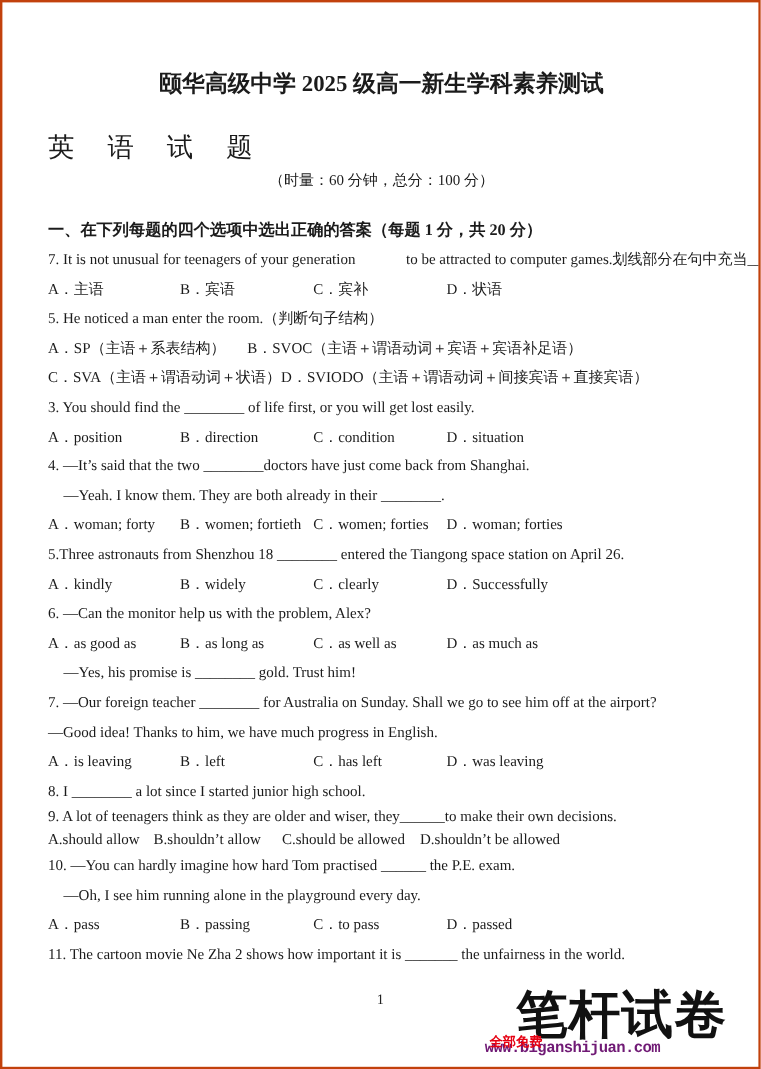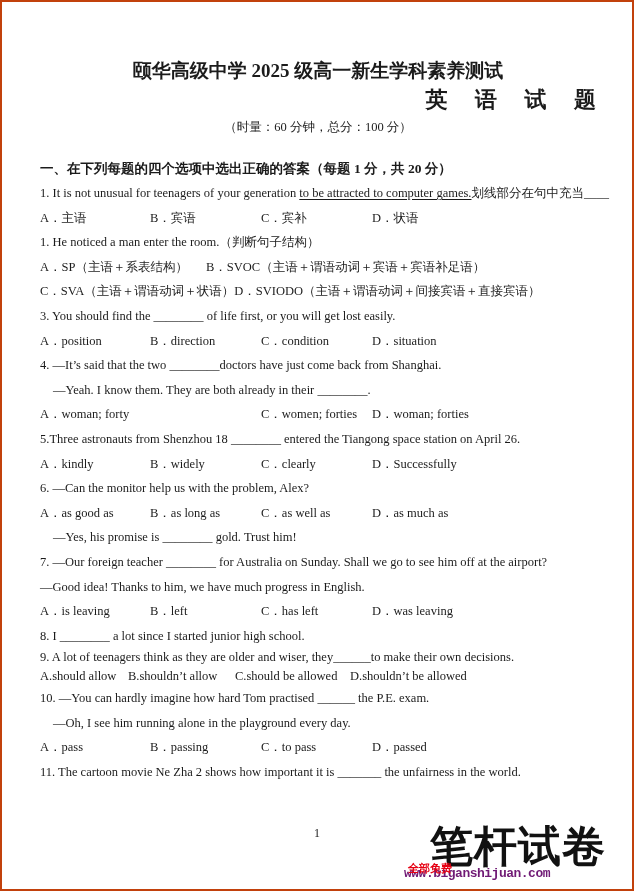--- a/index.html
+++ b/index.html
@@ -9,27 +9,27 @@
     margin:0 auto;
     background:#ffffff;
     border:2px solid #c2410c;
     box-sizing:border-box;
     overflow:hidden;
     font-family:"Liberation Serif","DejaVu Serif",serif;
     color:#1b1b1b;
   }
   .content{padding:0 36px 0 38px;}
   .title{margin-top:56px;text-align:center;font-size:19px;font-weight:bold;line-height:26px;}
-  .subject{margin-top:1px;text-align:right;font-size:22px;font-weight:bold;line-height:30px;word-spacing:22px;}
+  .subject{margin-top:24px;text-align:left;font-size:22px;font-weight:normal;line-height:30px;word-spacing:22px;}
   .info{margin-top:2px;text-align:center;font-size:12.5px;line-height:20px;}
   .sec-heading{margin-top:20px;font-size:13.5px;font-weight:bold;line-height:24px;white-space:nowrap;}
   .ln{height:24.6px;line-height:24.6px;font-size:12.5px;white-space:nowrap;}
   .ln-tight{height:19px;line-height:19px;}
   .indent{text-indent:13px;}
-  .ul{text-decoration:underline;text-underline-offset:2px;}
+  .ul{text-underline-offset:2px;margin-left:39px;}
   .opt-row{position:relative;}
   .opt-row .c{position:absolute;top:0;}
   .c0{left:0;} .c1{left:110px;} .c2{left:221px;} .c3{left:332px;}
   .q9row .c1{left:88px;} .q9row .c2{left:195px;} .q9row .c3{left:310px;}
   .q2ab .c1{left:166px;}
   .q2cd span{display:inline;}
   .pagenum{position:absolute;bottom:48px;left:0;right:0;text-align:center;font-size:12px;color:#222;}
   .watermark{position:absolute;right:16px;bottom:8px;width:212px;}
   .wm-brand{
     font-family:"DejaVu Sans","Liberation Sans",sans-serif;
@@ -52,47 +52,48 @@
 
 <div class="page">
   <div class="content">
 
     <div class="title">颐华高级中学 2025 级高一新生学科素养测试</div>
     <div class="subject">英 语 试 题</div>
     <div class="info">（时量：60 分钟，总分：100 分）</div>
 
     <div class="sec-heading">一、在下列每题的四个选项中选出正确的答案（每题 1 分，共 20 分）</div>
 
-    <div class="ln"><span>1.  It is not unusual for teenagers of your generation </span><span class="ul">to be attracted to computer games.</span><span>划线部分在句中充当____</span></div>
+    <div class="ln"><span>7.  It is not unusual for teenagers of your generation </span><span class="ul">to be attracted to computer games.</span><span>划线部分在句中充当____</span></div>
     <div class="ln opt-row">
       <span class="c c0">A．主语</span>
       <span class="c c1">B．宾语</span>
       <span class="c c2">C．宾补</span>
       <span class="c c3">D．状语</span>
     </div>
 
-    <div class="ln">1.  He noticed a man enter the room.（判断句子结构）</div>
+    <div class="ln">5.  He noticed a man enter the room.（判断句子结构）</div>
     <div class="ln opt-row q2ab">
       <span class="c c0">A．SP（主语＋系表结构）</span>
       <span class="c c1">B．SVOC（主语＋谓语动词＋宾语＋宾语补足语）</span>
     </div>
     <div class="ln q2cd"><span>C．SVA（主语＋谓语动词＋状语）</span><span>D．SVIODO（主语＋谓语动词＋间接宾语＋直接宾语）</span></div>
 
     <div class="ln">3. You should find the ________ of life first, or you will get lost easily.</div>
     <div class="ln opt-row">
       <span class="c c0">A．position</span>
       <span class="c c1">B．direction</span>
       <span class="c c2">C．condition</span>
       <span class="c c3">D．situation</span>
     </div>
 
     <div class="ln">4. —It’s said that the two ________doctors have just come back from Shanghai.</div>
     <div class="ln indent">—Yeah. I know them. They are both already in their ________.</div>
     <div class="ln opt-row">
       <span class="c c0">A．woman; forty</span>
+      <span class="c c1">B．women; fortieth</span>
       <span class="c c2">C．women; forties</span>
       <span class="c c3">D．woman; forties</span>
     </div>
 
     <div class="ln">5.Three astronauts from Shenzhou 18 ________ entered the Tiangong space station on April 26.</div>
     <div class="ln opt-row">
       <span class="c c0">A．kindly</span>
       <span class="c c1">B．widely</span>
       <span class="c c2">C．clearly</span>
       <span class="c c3">D．Successfully</span>

